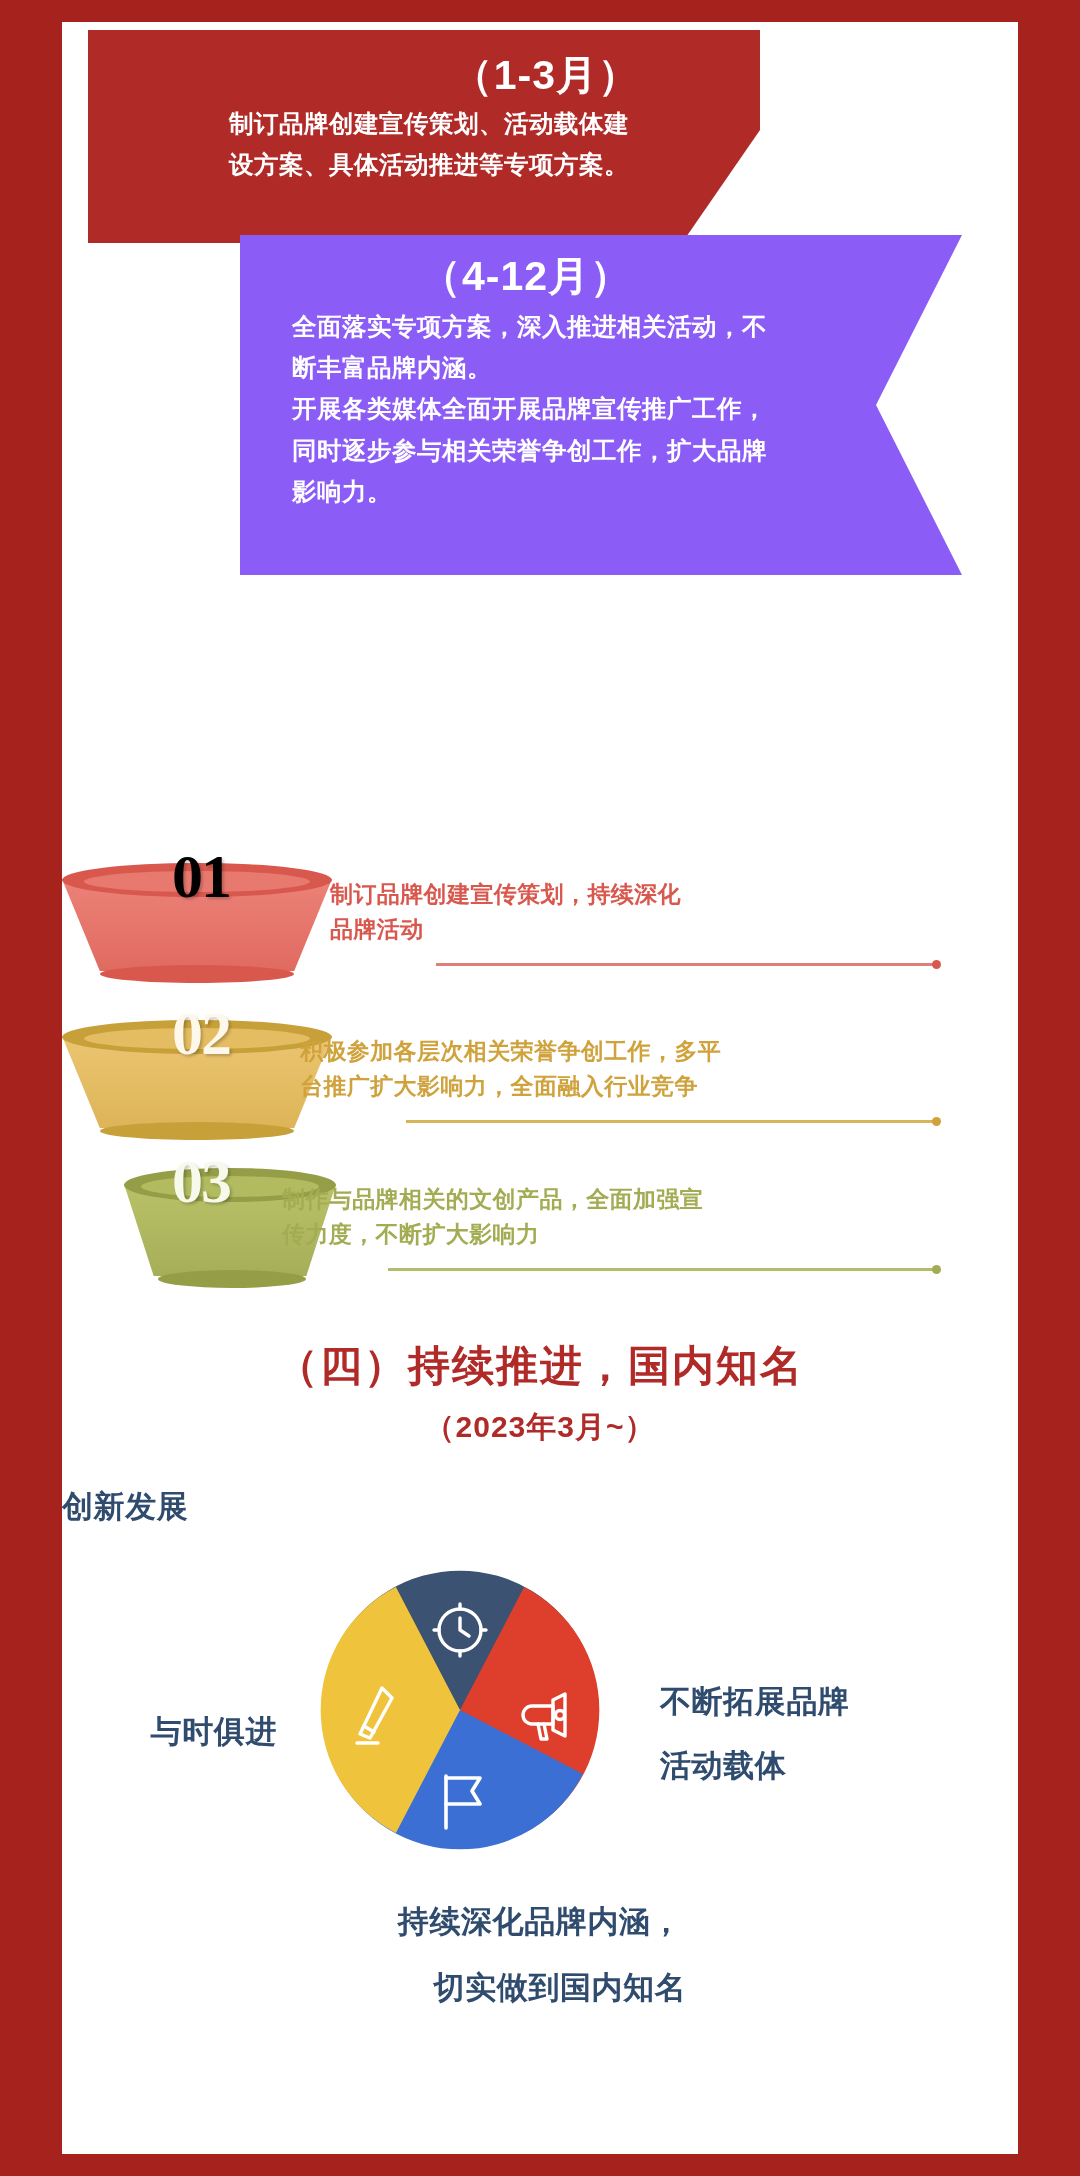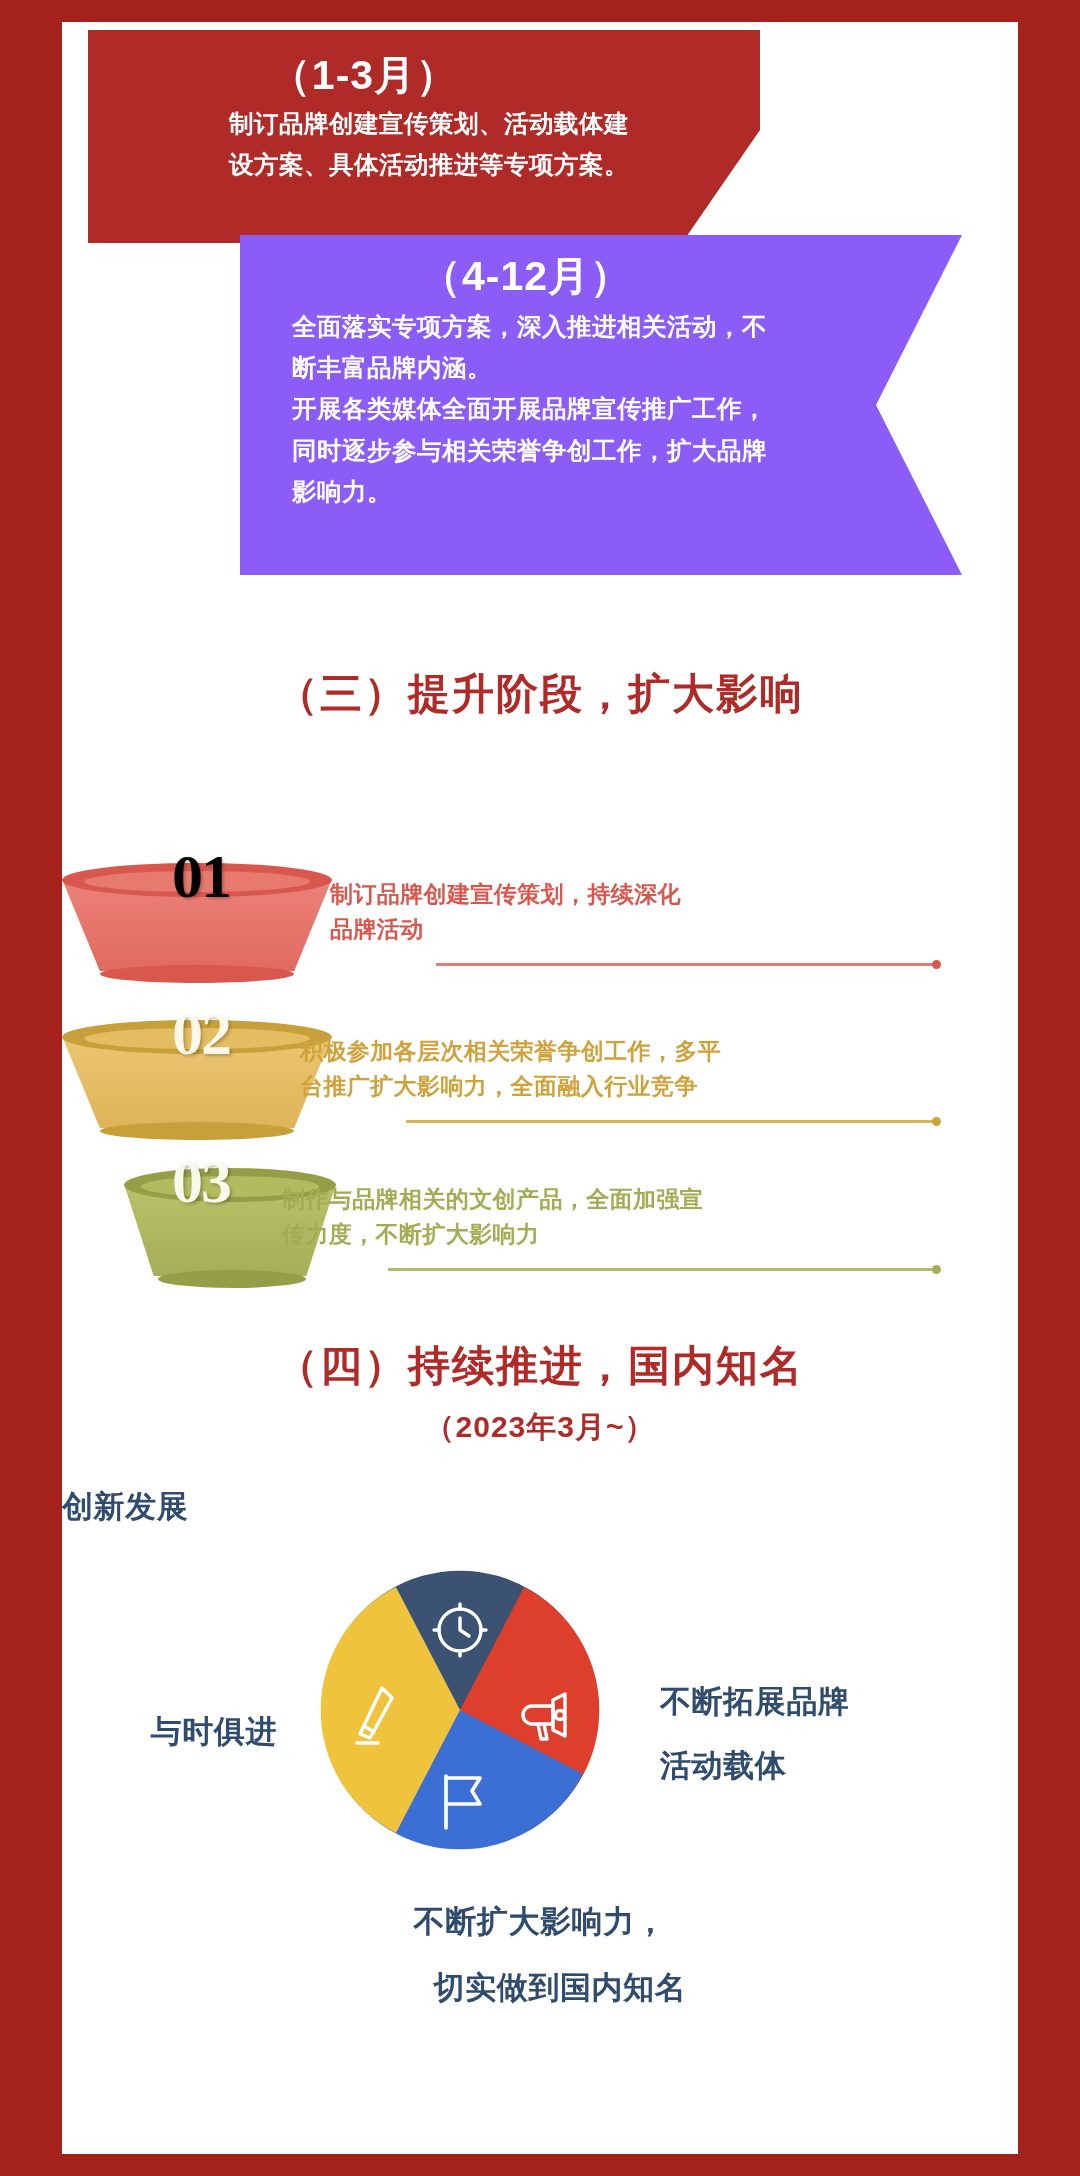--- a/index.html
+++ b/index.html
@@ -51,21 +51,21 @@
     background:#8b5cf6;
     -webkit-clip-path:polygon(0 0, 722px 0, 636px 50%, 722px 100%, 0 100%);
             clip-path:polygon(0 0, 722px 0, 636px 50%, 722px 100%, 0 100%);
   }
   .banner-title {
     font-size:41px; font-weight:bold;
     letter-spacing:1px;
     text-align:center;
     line-height:1.15;
   }
-  .banner-red .banner-title { padding:22px 120px 2px 0; }
+  .banner-red .banner-title { padding:22px 120px 2px 0;text-align:right; }
   .banner-gray .banner-title { padding:18px 150px 4px 0; text-align:center; }
   .banner-body {
     font-size:24.5px; font-weight:bold; line-height:1.68;
     letter-spacing:0.5px;
   }
   .banner-red .banner-body { padding:2px 68px 0 78px; text-align:center; }
   .banner-gray .banner-body { padding:2px 96px 0 52px; text-align:left; }
   .banner-body p { margin:0; }
 
   
@@ -190,21 +190,20 @@
     <div class="banner-body">
       <p>全面落实专项方案，深入推进相关活动，不</p>
       <p>断丰富品牌内涵。</p>
       <p>开展各类媒体全面开展品牌宣传推广工作，</p>
       <p>同时逐步参与相关荣誉争创工作，扩大品牌</p>
       <p>影响力。</p>
     </div>
   </div>
 
   <div class="section-head" style="top:668px;">
-    <div class="sh-main">（三）提升阶段，扩大影响</div>
   </div>
 
   <div class="bowl-row c1" style="top:855px;">
     <div class="bowl-wrap">
       <div class="bowl"></div>
       <div class="bowl-lip">
         <div class="bowl-lip-in"></div>
       </div>
       <div class="bowl-foot"></div>
       <div class="bowl-num">01</div>
@@ -256,21 +255,21 @@
     <div class="sh-sub">（2023年3月~）</div>
   </div>
 
   <div class="wheel-label wl-top">创新发展</div>
   <div class="wheel-label wl-left">与时俱进</div>
   <div class="wheel-label wl-right">
     <span class="l1">不断拓展品牌</span>
     <span class="l2">活动载体</span>
   </div>
   <div class="wheel-label wl-bottom">
-    <span class="l1">不断扩大影响力，</span>
+    <span class="l1">持续深化品牌内涵，</span>
     <span class="l2">切实做到国内知名</span>
   </div>
 
   <div class="wheel">
     <svg width="300" height="300" viewBox="0 0 300 300">
 
       <g>
         <path d="M150,150 L27.1,85.9 A138,138 0 0 1 272.9,85.9 Z" fill="#3b5272" transform="rotate(0 150 150)"></path>
       </g>
 

